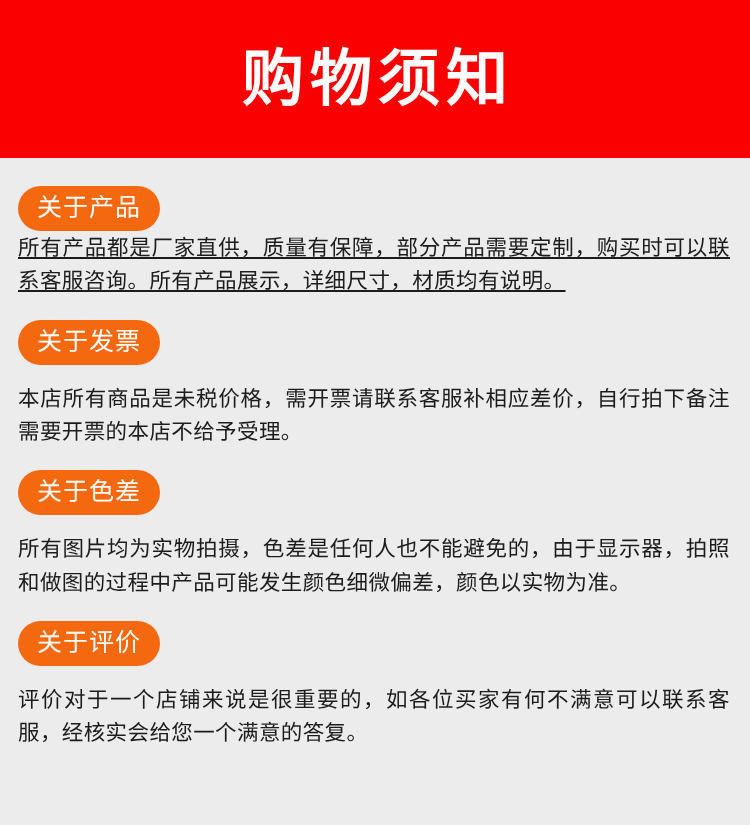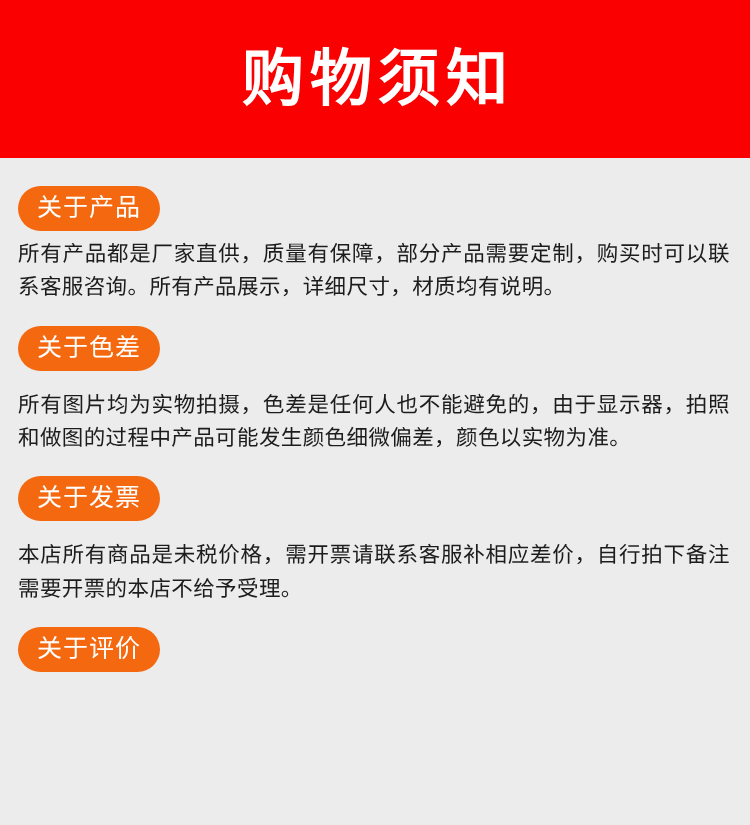--- a/index.html
+++ b/index.html
@@ -70,49 +70,50 @@
   .para {
     margin-top: 17px;
     color: #1c1c1c;
     font-size: 21.5px;
     line-height: 1.55;
     letter-spacing: 0.4px;
     font-family: "DejaVu Sans", "Liberation Sans", sans-serif;
     text-align: justify;
     padding-right: 2px;
   }
-  .sec-product .para { margin-top: 6px; }
+  .sec-product .para { margin-top: 0; text-decoration: underline; }
   .sec-color { margin-top: 22px; }
   .sec-invoice { margin-top: 22px; }
   .sec-review { margin-top: 22px; }
 </style>
 </head>
 <body>
 
 <div class="page">
 
   <div class="banner">
     <div class="banner-title">购物须知</div>
   </div>
 
   <div class="content">
 
     <div class="section sec-product">
       <div class="pill">关于产品</div>
       <div class="para">所有产品都是厂家直供，质量有保障，部分产品需要定制，购买时可以联系客服咨询。所有产品展示，详细尺寸，材质均有说明。</div>
     </div>
 
+    <div class="section sec-invoice">
+      <div class="pill">关于发票</div>
+      <div class="para">本店所有商品是未税价格，需开票请联系客服补相应差价，自行拍下备注需要开票的本店不给予受理。</div>
+    </div>
+
     <div class="section sec-color">
       <div class="pill">关于色差</div>
       <div class="para">所有图片均为实物拍摄，色差是任何人也不能避免的，由于显示器，拍照和做图的过程中产品可能发生颜色细微偏差，颜色以实物为准。</div>
     </div>
 
-    <div class="section sec-invoice">
-      <div class="pill">关于发票</div>
-      <div class="para">本店所有商品是未税价格，需开票请联系客服补相应差价，自行拍下备注需要开票的本店不给予受理。</div>
-    </div>
-
     <div class="section sec-review">
       <div class="pill">关于评价</div>
+      <div class="para">评价对于一个店铺来说是很重要的，如各位买家有何不满意可以联系客服，经核实会给您一个满意的答复。</div>
     </div>
 
   </div>
 </div>
 
 </body></html>

